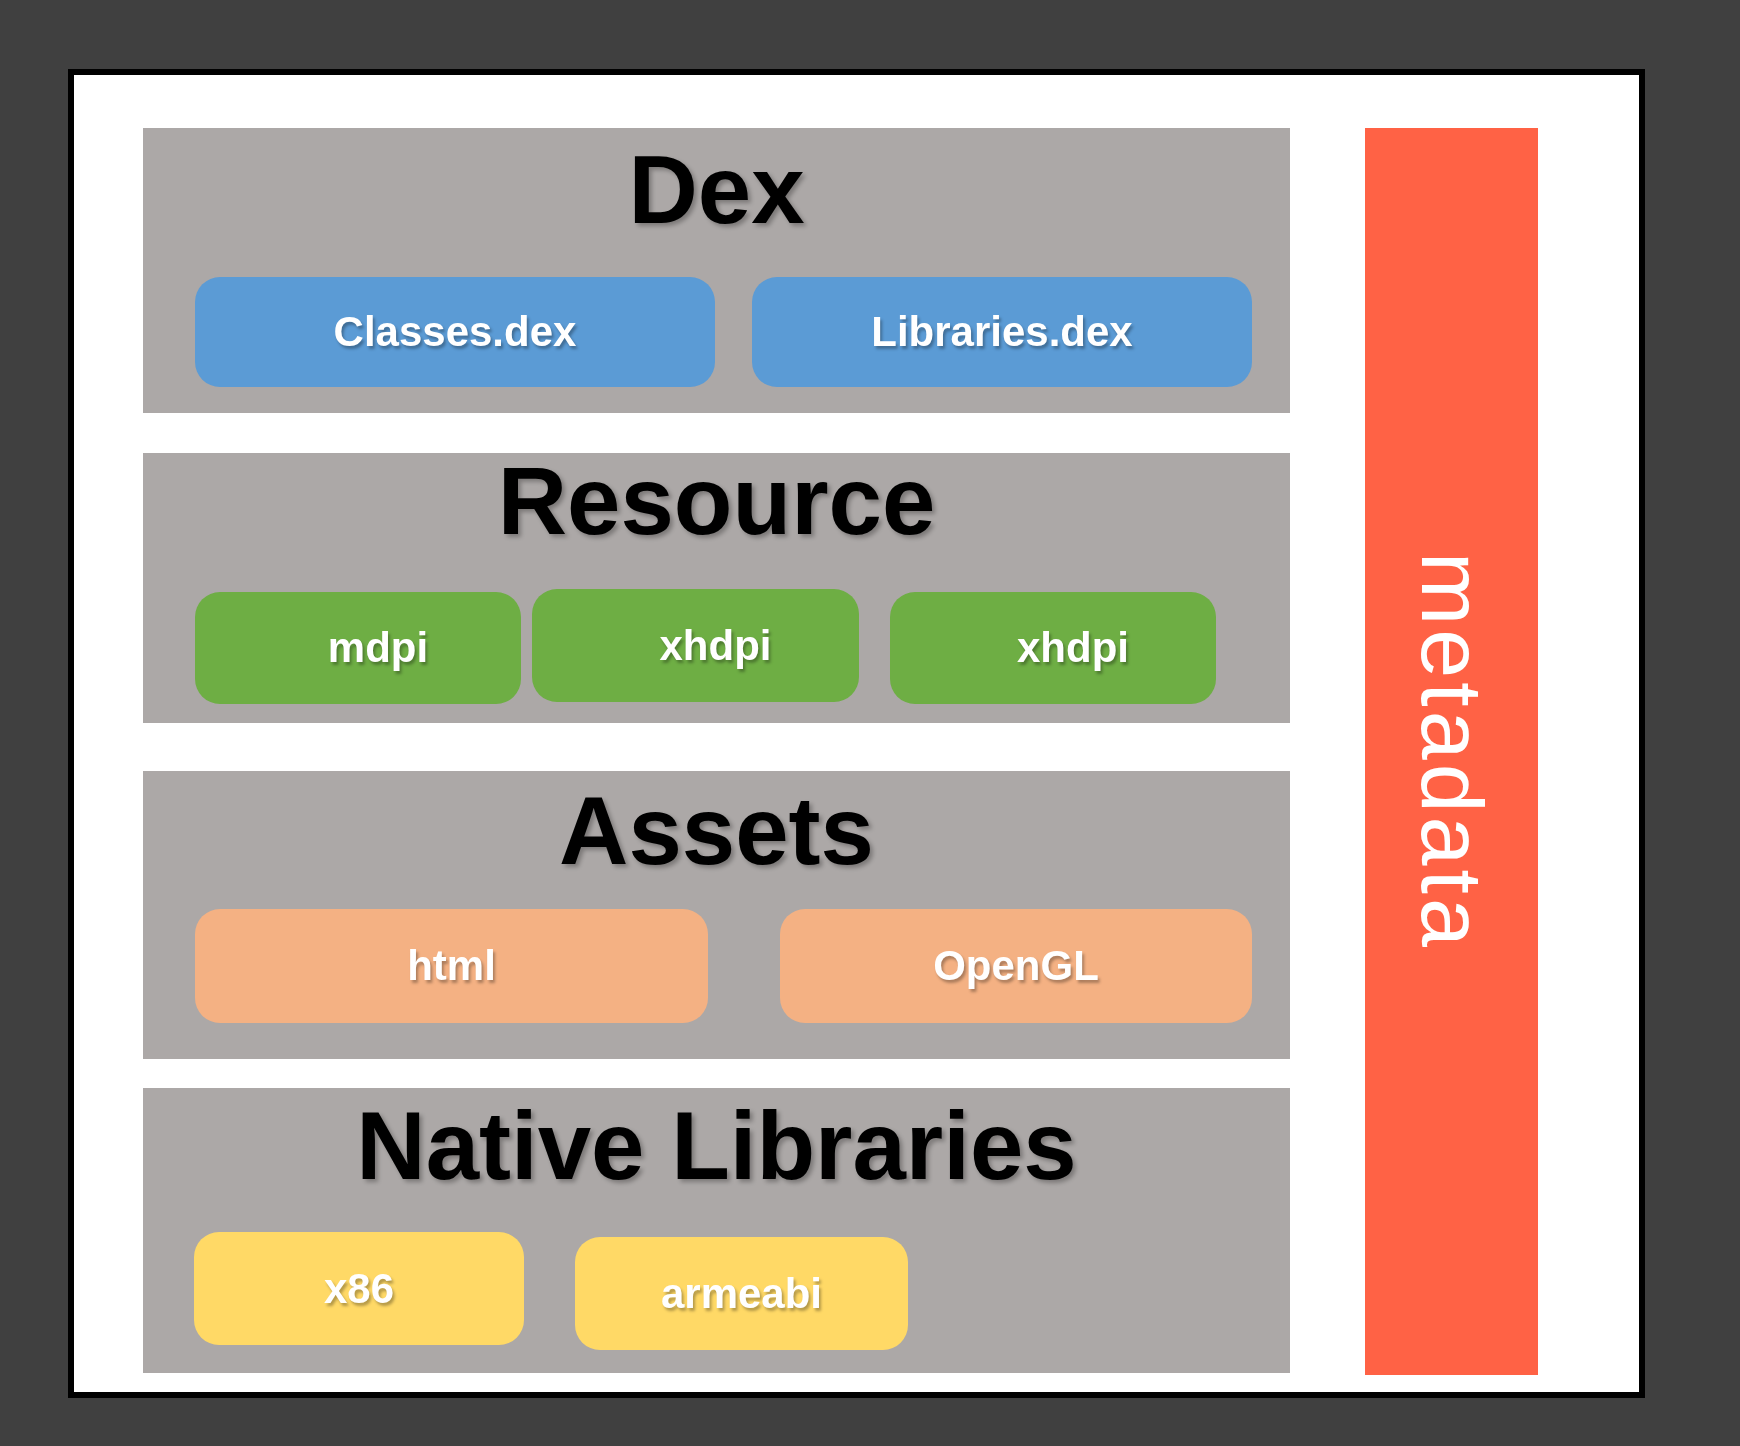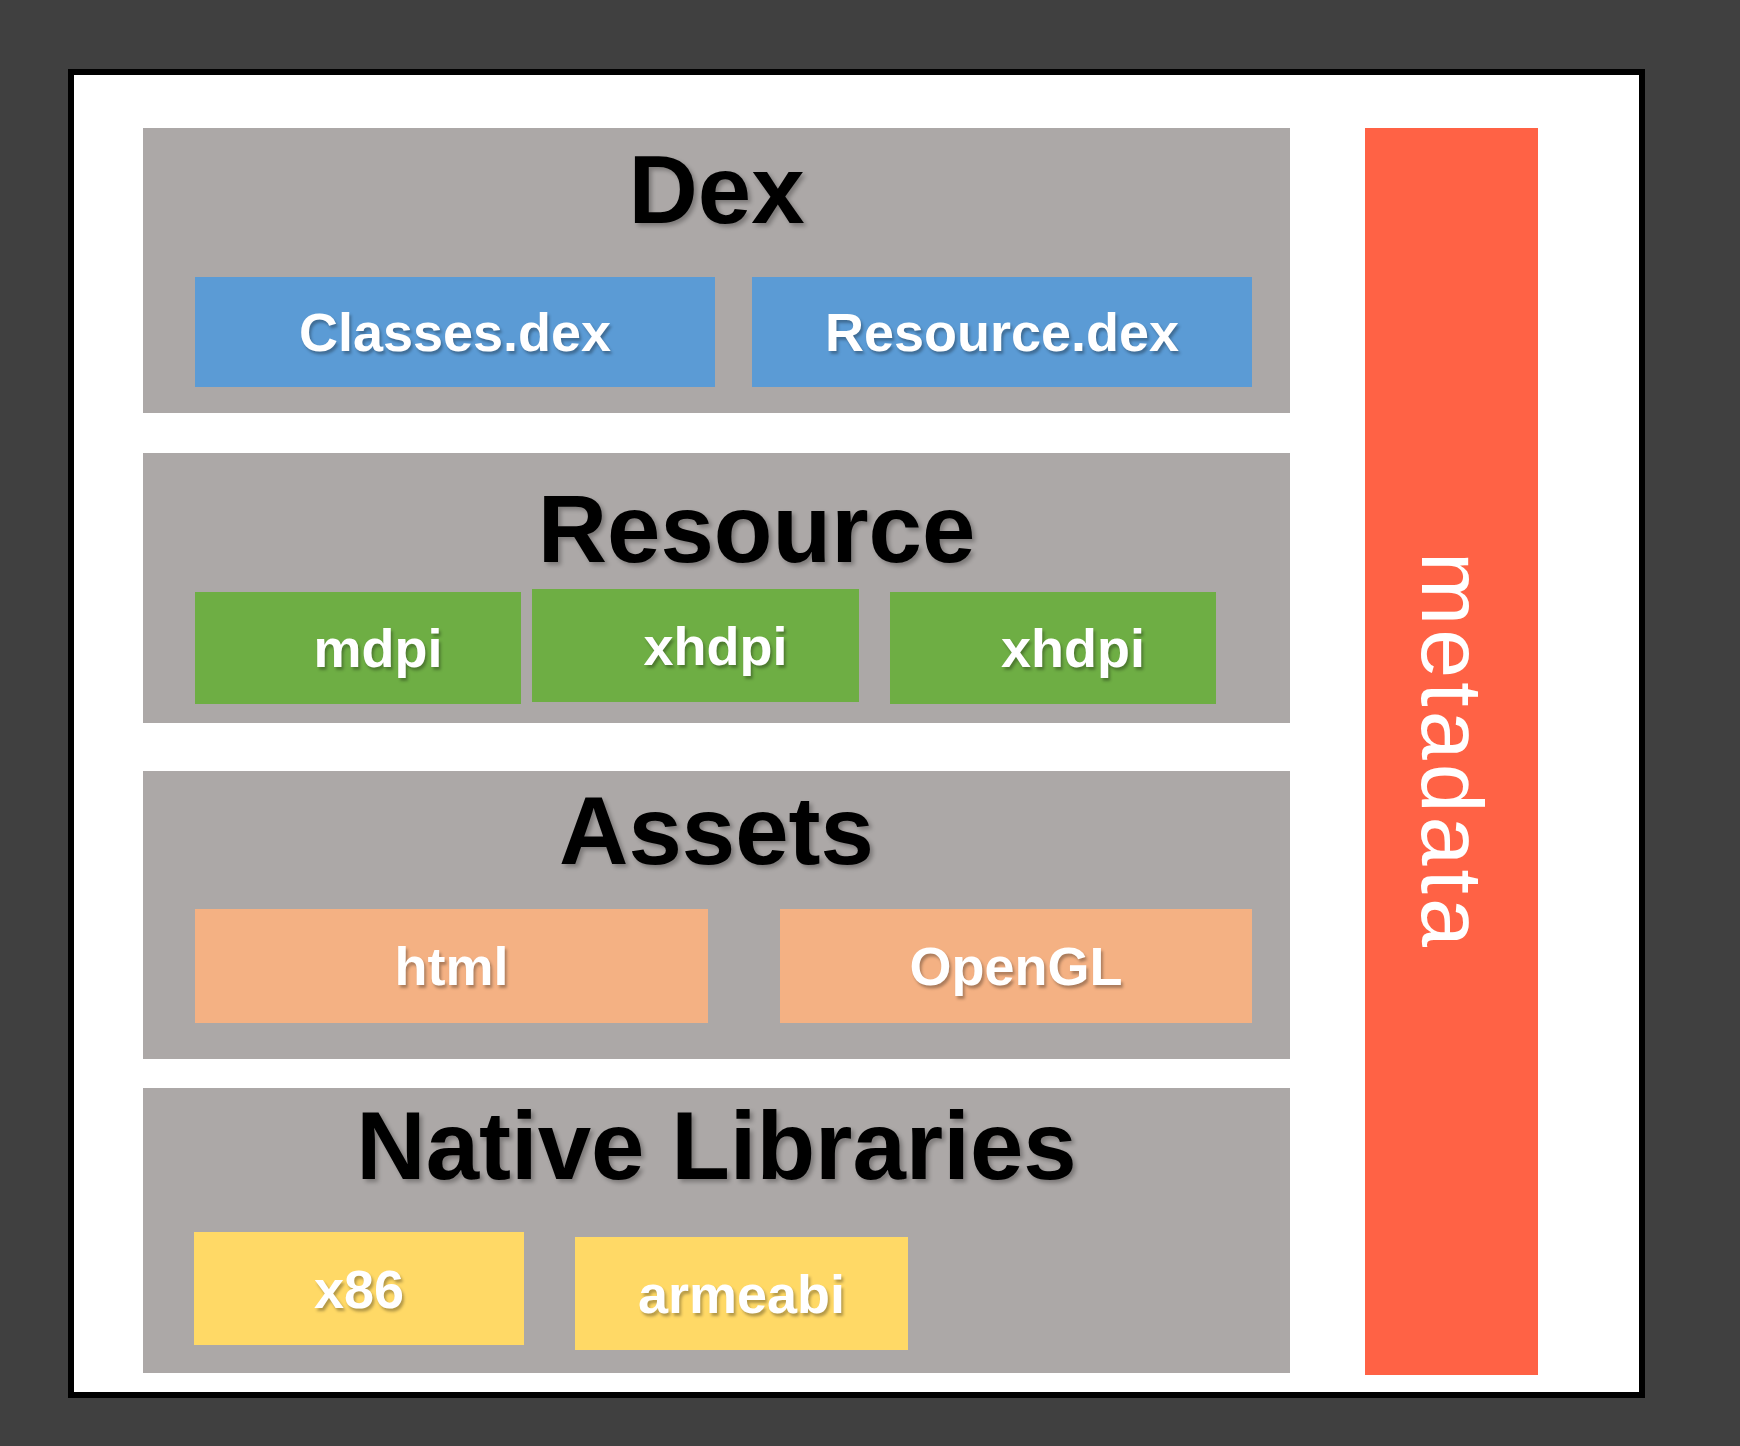--- a/index.html
+++ b/index.html
@@ -42,24 +42,25 @@
     color: #000000;
     text-shadow: 3px 3px 4px rgba(0,0,0,0.28);
     white-space: nowrap;
   }
   .item {
     position: absolute;
     display: flex;
     align-items: center;
     justify-content: center;
     font-weight: bold;
-    font-size: 54px;
+    font-size: 42px;
     color: #ffffff;
     text-shadow: 2px 3px 3px rgba(0,0,0,0.30);
     white-space: nowrap;
+    border-radius: 25px;
   }
   .item-blue   { background: #5b9bd5; }
   .item-green  { background: #6eae44; padding-left: 40px; }
   .item-orange { background: #f4b183; }
   .item-yellow { background: #ffd966; }
   .metadata-bar {
     position: absolute;
     left: 1365px;
     top: 128px;
     width: 173px;
@@ -84,26 +85,26 @@
 <div class="canvas">
 
   <div class="frame"></div>
 
   <div class="panel" style="top:128px;height:285px;">
     <div class="panel-title" style="top:14px;">Dex</div>
     <div class="item item-blue" style="left:52px;top:149px;width:520px;height:110px;">
       <span>Classes.dex</span>
     </div>
     <div class="item item-blue" style="left:609px;top:149px;width:500px;height:110px;">
-      <span>Resource.dex</span>
+      <span>Libraries.dex</span>
     </div>
   </div>
 
   <div class="panel" style="top:453px;height:270px;">
-    <div class="panel-title" style="top:28px;margin-left:40px;">Resource</div>
+    <div class="panel-title" style="top:0;">Resource</div>
     <div class="item item-green" style="left:52px;top:139px;width:286px;height:112px;">
       <span>mdpi</span>
     </div>
     <div class="item item-green" style="left:389px;top:136px;width:287px;height:113px;">
       <span>xhdpi</span>
     </div>
     <div class="item item-green" style="left:747px;top:139px;width:286px;height:112px;">
       <span>xhdpi</span>
     </div>
   </div>

